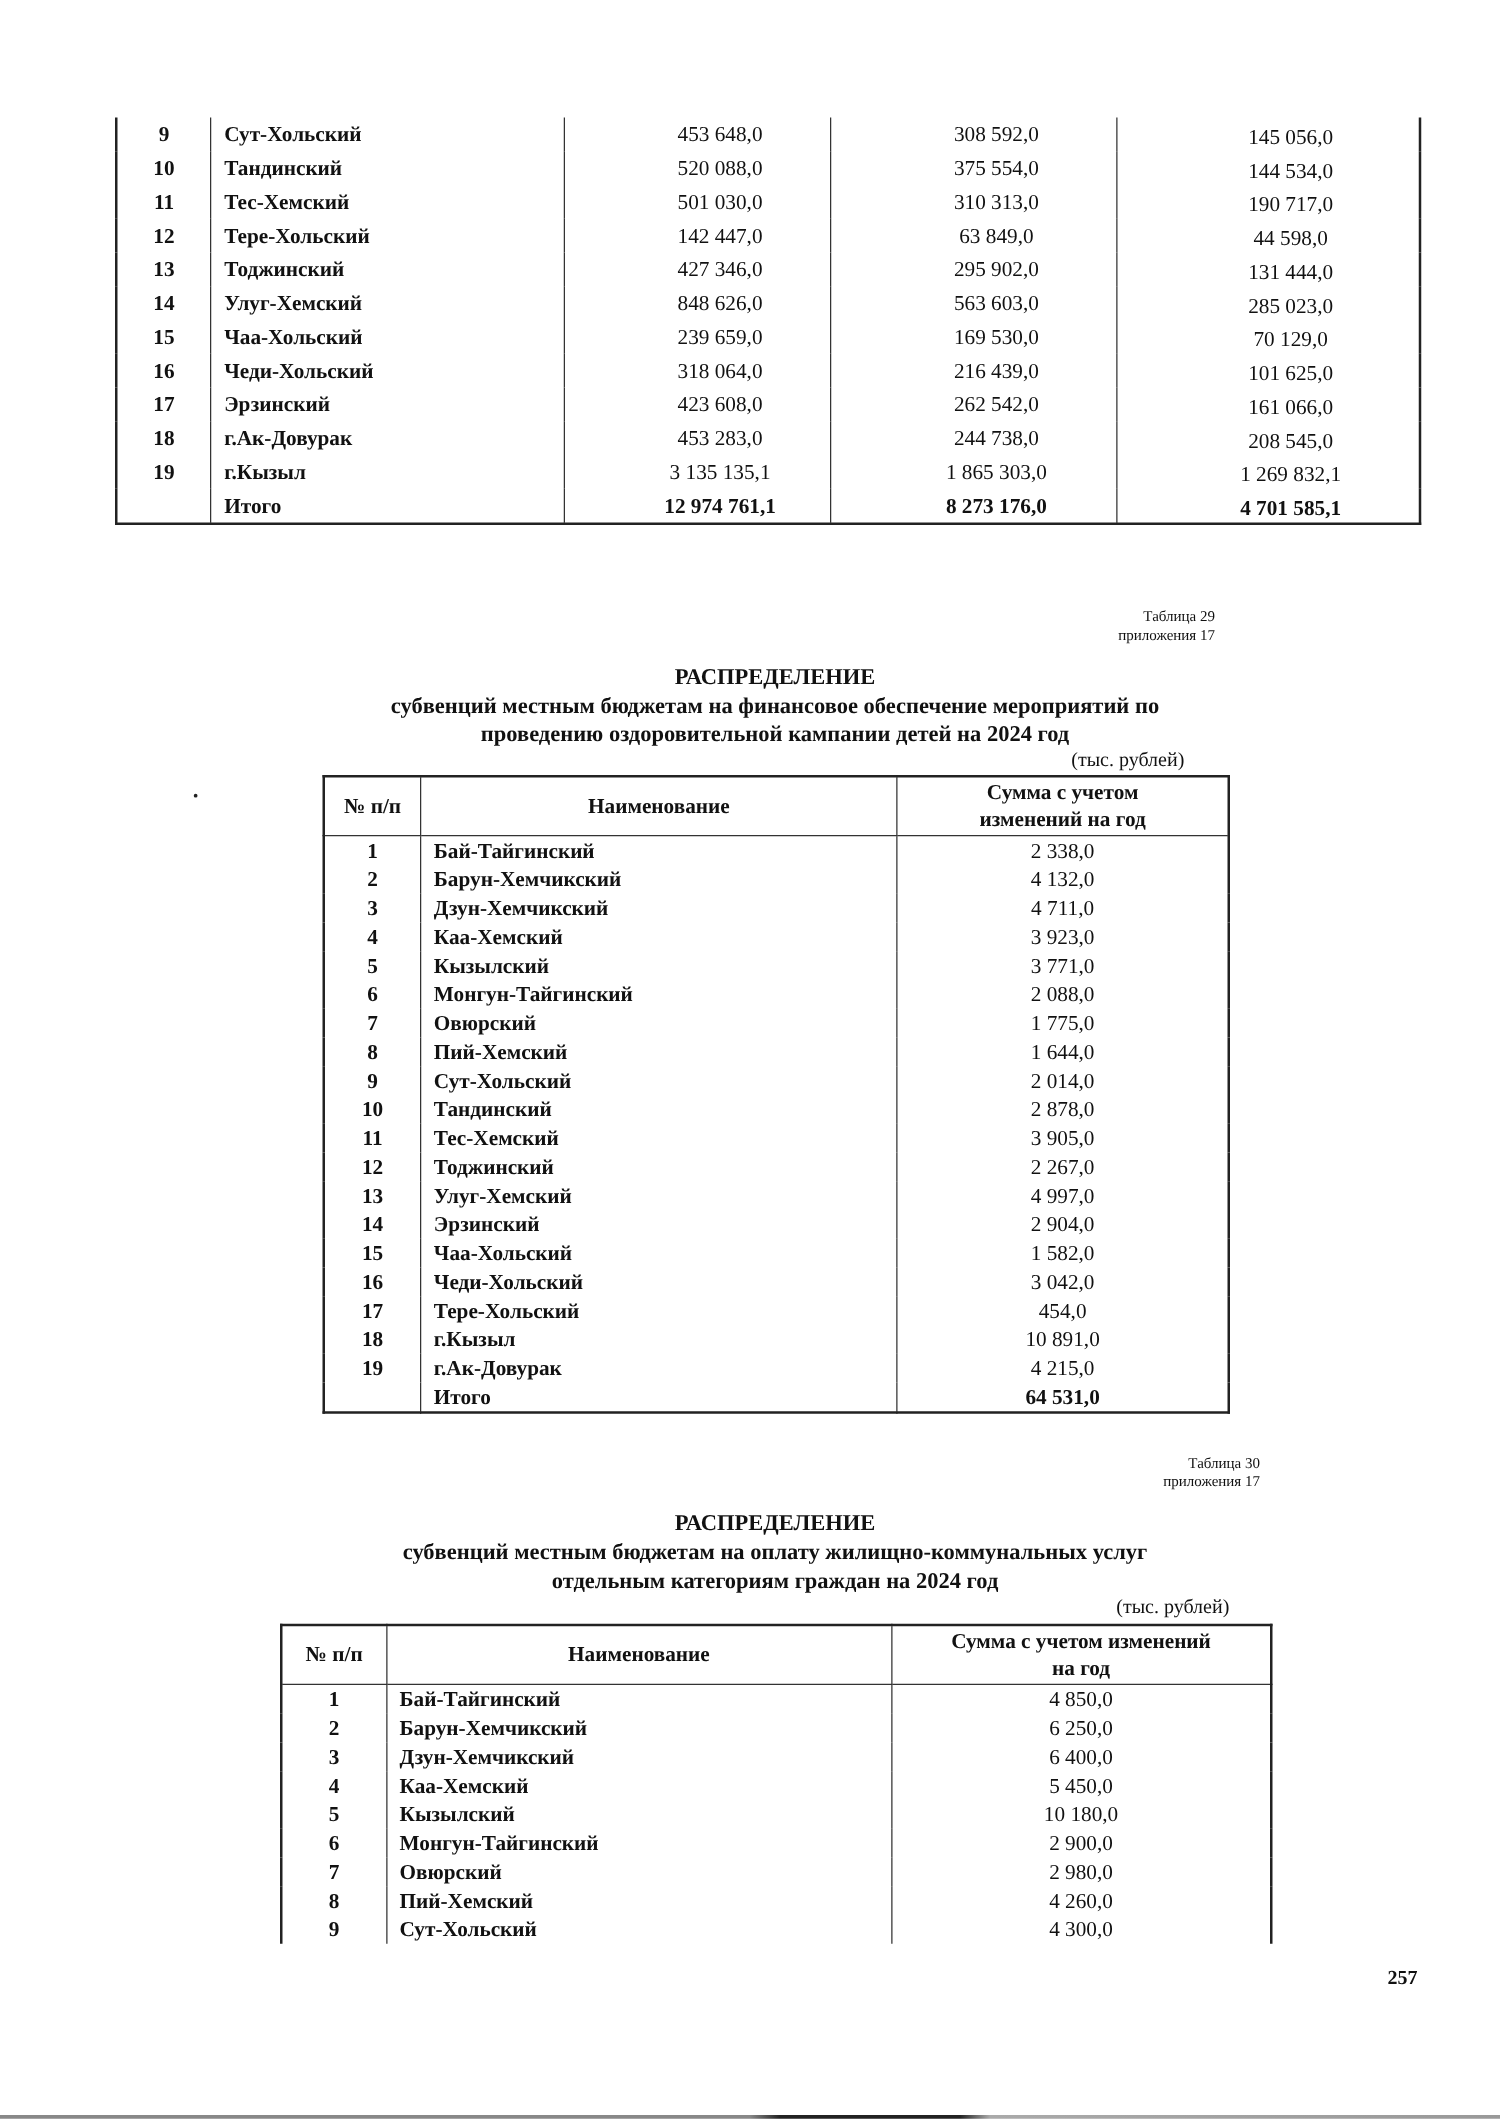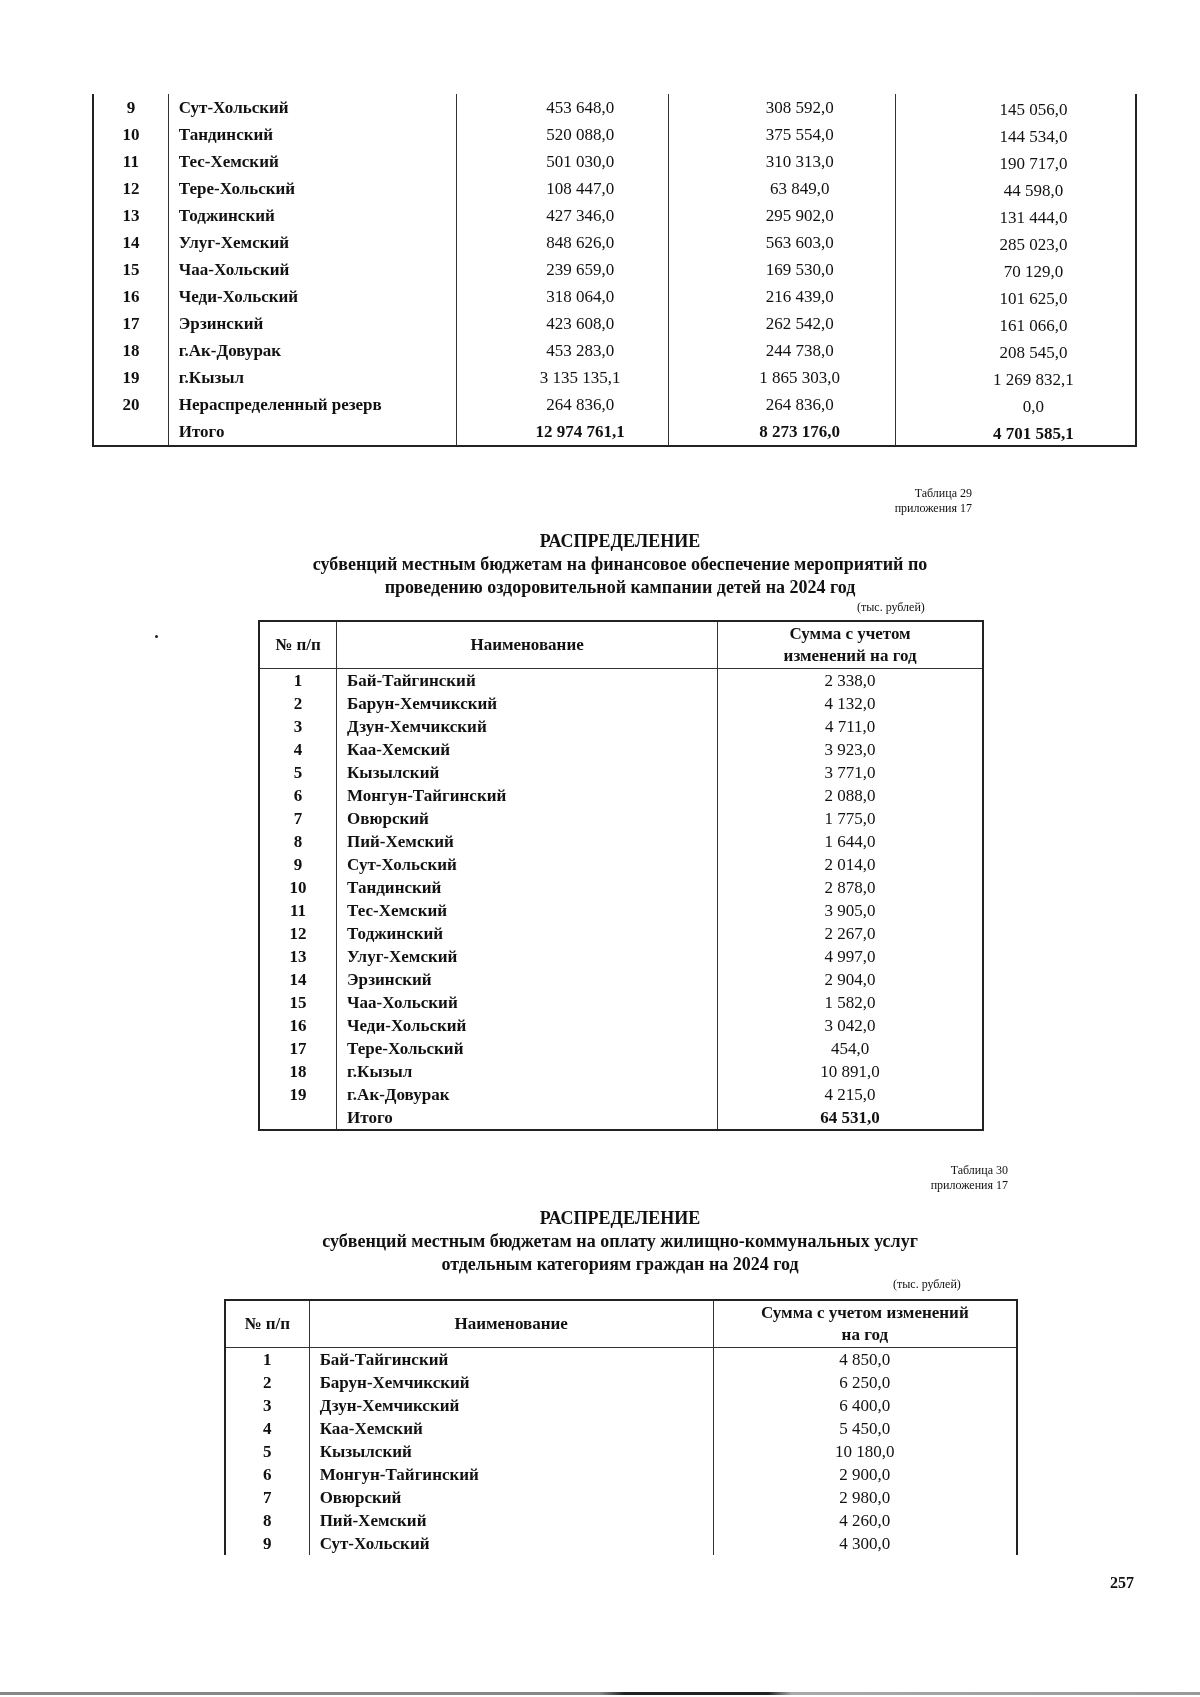--- a/index.html
+++ b/index.html
@@ -17,21 +17,21 @@
   #t1 td:first-child { border-left: none; }
   #t1 .c-num { width: 83px; text-align: center; }
   #t1 .c-name { width: 298px; padding-left: 10px; text-align: left; }
   #t1 .c-v { text-align: center; padding-left: 36px; }
   #t1 .c-v1 { width: 197px; }
   #t1 .c-v2 { width: 215px; margin-top: 20px; }
   #t1 .c-v3 { width: 230px; padding-top: 4px; }
 
   .caption-right { position: absolute; font-size: 12px; text-align: right; }
   .heading { position: absolute; left: 0; width: 1240px; text-align: center; font-weight: bold; font-size: 18px; line-height: 23px; }
-  .units { position: absolute; font-size: 12px; }
+  .units { position: absolute; font-size: 16px; }
 
   
   #t2 { left: 258px; top: 620px; width: 726px; border: 2px solid #222; }
   #t2 th { border: 1.5px solid #333; font-weight: bold; text-align: center; height: 46px; line-height: 22px; }
   #t2 td { border-left: 1.5px solid #333; border-right: 1.5px solid #333; }
   #t2 .c-num { width: 80px; text-align: center; }
   #t2 .c-name { width: 388px; padding-left: 10px; }
   #t2 .c-v { width: 276px; text-align: center; }
 
   
@@ -70,21 +70,21 @@
       <tr>
         <td class="c-num b">11</td>
         <td class="c-name b">Тес-Хемский</td>
         <td class="c-v c-v1">501 030,0</td>
         <td class="c-v c-v2">310 313,0</td>
         <td class="c-v c-v3">190 717,0</td>
       </tr>
       <tr>
         <td class="c-num b">12</td>
         <td class="c-name b">Тере-Хольский</td>
-        <td class="c-v c-v1">108 447,0</td>
+        <td class="c-v c-v1">142 447,0</td>
         <td class="c-v c-v2">63 849,0</td>
         <td class="c-v c-v3">44 598,0</td>
       </tr>
       <tr>
         <td class="c-num b">13</td>
         <td class="c-name b">Тоджинский</td>
         <td class="c-v c-v1">427 346,0</td>
         <td class="c-v c-v2">295 902,0</td>
         <td class="c-v c-v3">131 444,0</td>
       </tr>
@@ -122,27 +122,20 @@
         <td class="c-v c-v1">453 283,0</td>
         <td class="c-v c-v2">244 738,0</td>
         <td class="c-v c-v3">208 545,0</td>
       </tr>
       <tr>
         <td class="c-num b">19</td>
         <td class="c-name b">г.Кызыл</td>
         <td class="c-v c-v1">3 135 135,1</td>
         <td class="c-v c-v2">1 865 303,0</td>
         <td class="c-v c-v3">1 269 832,1</td>
-      </tr>
-      <tr>
-        <td class="c-num b">20</td>
-        <td class="c-name b">Нераспределенный резерв</td>
-        <td class="c-v c-v1">264 836,0</td>
-        <td class="c-v c-v2">264 836,0</td>
-        <td class="c-v c-v3">0,0</td>
       </tr>
       <tr>
         <td class="c-num"></td>
         <td class="c-name b">Итого</td>
         <td class="c-v c-v1 b">12 974 761,1</td>
         <td class="c-v c-v2 b">8 273 176,0</td>
         <td class="c-v c-v3 b">4 701 585,1</td>
       </tr>
     </tbody>
 </table>

